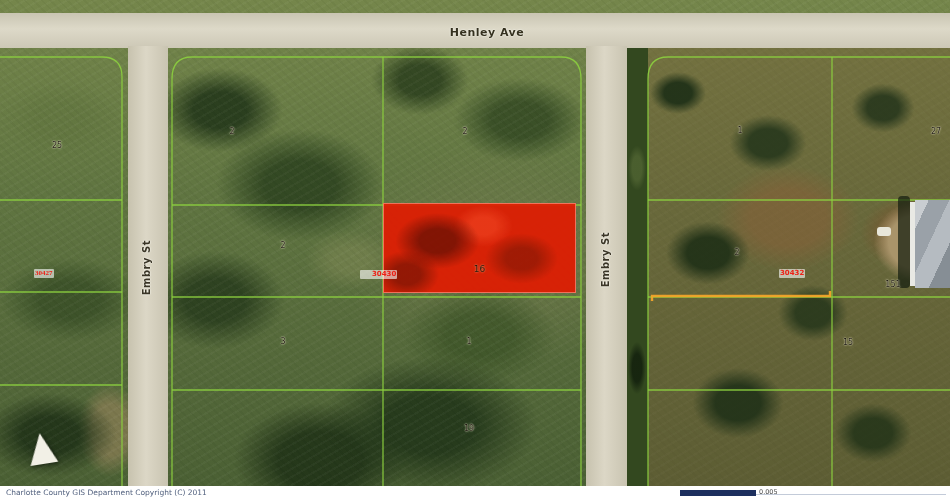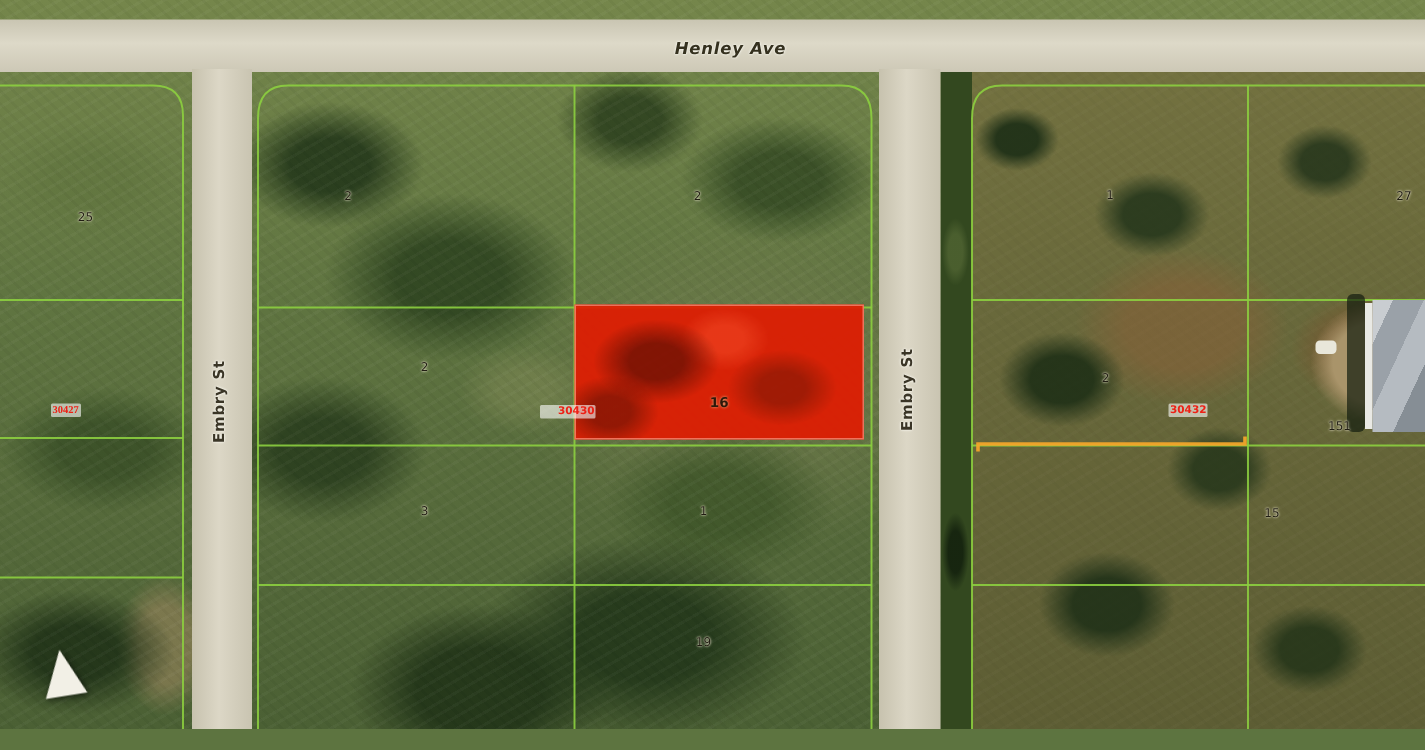--- a/index.html
+++ b/index.html
@@ -52,21 +52,21 @@
   
   .road-h{position:absolute;left:0;top:13px;width:950px;height:35px;
     background:linear-gradient(180deg,#c9c5b2,#ddd9c8 45%,#cdc8b6);}
   .road-v{position:absolute;top:46px;height:440px;
     background:linear-gradient(90deg,#c7c2ae,#dcd7c6 45%,#c9c4b1);}
   .road-v.left{left:128px;width:40px;}
   .road-v.right{left:586px;width:41px;}
 
   .street-h-label{position:absolute;left:432px;top:26px;width:110px;text-align:center;
     font-size:11px;font-weight:bold;color:#35311f;letter-spacing:.5px;
-    text-shadow:0 0 2px rgba(255,255,248,.95),0 0 1px rgba(255,255,248,.9);font-style:italic;}
+    text-shadow:0 0 2px rgba(255,255,248,.95),0 0 1px rgba(255,255,248,.9);}
   .street-v-label{position:absolute;writing-mode:vertical-rl;transform:rotate(180deg);
     font-size:10px;font-weight:bold;color:#3a3526;letter-spacing:.5px;
     text-shadow:0 0 2px rgba(255,255,248,.95),0 0 1px rgba(255,255,248,.9);}
   .street-v-label.left{left:141px;top:240px;}
   .street-v-label.right{left:600px;top:232px;}
 
   
   svg.lines{position:absolute;inset:0;pointer-events:none;}
   .gline{fill:none;stroke:var(--line,#8ccf3f);stroke-width:1.3;opacity:.9;}
   .oline{fill:none;stroke:var(--orange,#f2a52a);stroke-width:2.4;opacity:.95;}
@@ -75,21 +75,21 @@
   .hot-parcel{position:absolute;left:383px;top:203px;width:193px;height:90px;
     display:flex;align-items:center;justify-content:center;
     border:1px solid rgba(255,130,110,.85);
     background-color:var(--hot,#e01c02);
     background-image:
       radial-gradient(60px 40px at 28% 42%, rgba(110,10,0,.8) 30%, transparent 70%),
       radial-gradient(52px 36px at 72% 62%, rgba(140,18,0,.7) 30%, transparent 70%),
       radial-gradient(42px 30px at 52% 25%, rgba(255,70,35,.55) 30%, transparent 70%),
       radial-gradient(46px 34px at 12% 80%, rgba(120,14,0,.7) 30%, transparent 70%);
     opacity:.93;}
-  .hot-parcel .num{font-size:9px;font-weight:bold;color:#2a1206;
+  .hot-parcel .num{font-size:9px;font-weight:normal;color:#2a1206;
     text-shadow:0 0 2px rgba(235,210,160,.9);margin-top:41px;}
 
   
   .pnum{position:absolute;transform:translate(-50%,-50%);font-size:8px;color:#201d12;
     text-shadow:0 0 2px rgba(242,236,212,.95),0 0 1px rgba(242,236,212,.9);white-space:nowrap;}
   .lotid{position:absolute;font-size:7px;font-weight:bold;color:var(--lotred,#ee2015);
     background:rgba(255,255,255,.6);padding:0 1px;border-radius:1px;line-height:9px;white-space:nowrap;}
 
   
   .dirt-lot{position:absolute;left:868px;top:190px;width:82px;height:104px;
@@ -177,14 +177,20 @@
       <span class="pnum" style="left: 469px; top: 341px;">1</span>
       <span class="pnum" style="left: 848px; top: 342px;">15</span>
       <span class="pnum" style="left: 469px; top: 428px;">19</span>
       <span class="lotid" style="left: 34px; top: 269px; font-family: Liberation Serif, serif;">30427</span>
       <span class="lotid" style="left: 360px; top: 270px; padding-left: 12px;">30430</span>
       <span class="lotid" style="left: 779px; top: 269px;">30432</span>
     </div>
 
   <div class="north-arrow"></div>
 
+  <div class="footer">
+    <span class="copyright">Charlotte County GIS Department Copyright (C) 2011</span>
+    <span class="scalebar"></span>
+    <span class="scalebar-tail"></span>
+    <span class="scale-label">0.005</span>
+  </div>
 
 </div>
 
 </body></html>

